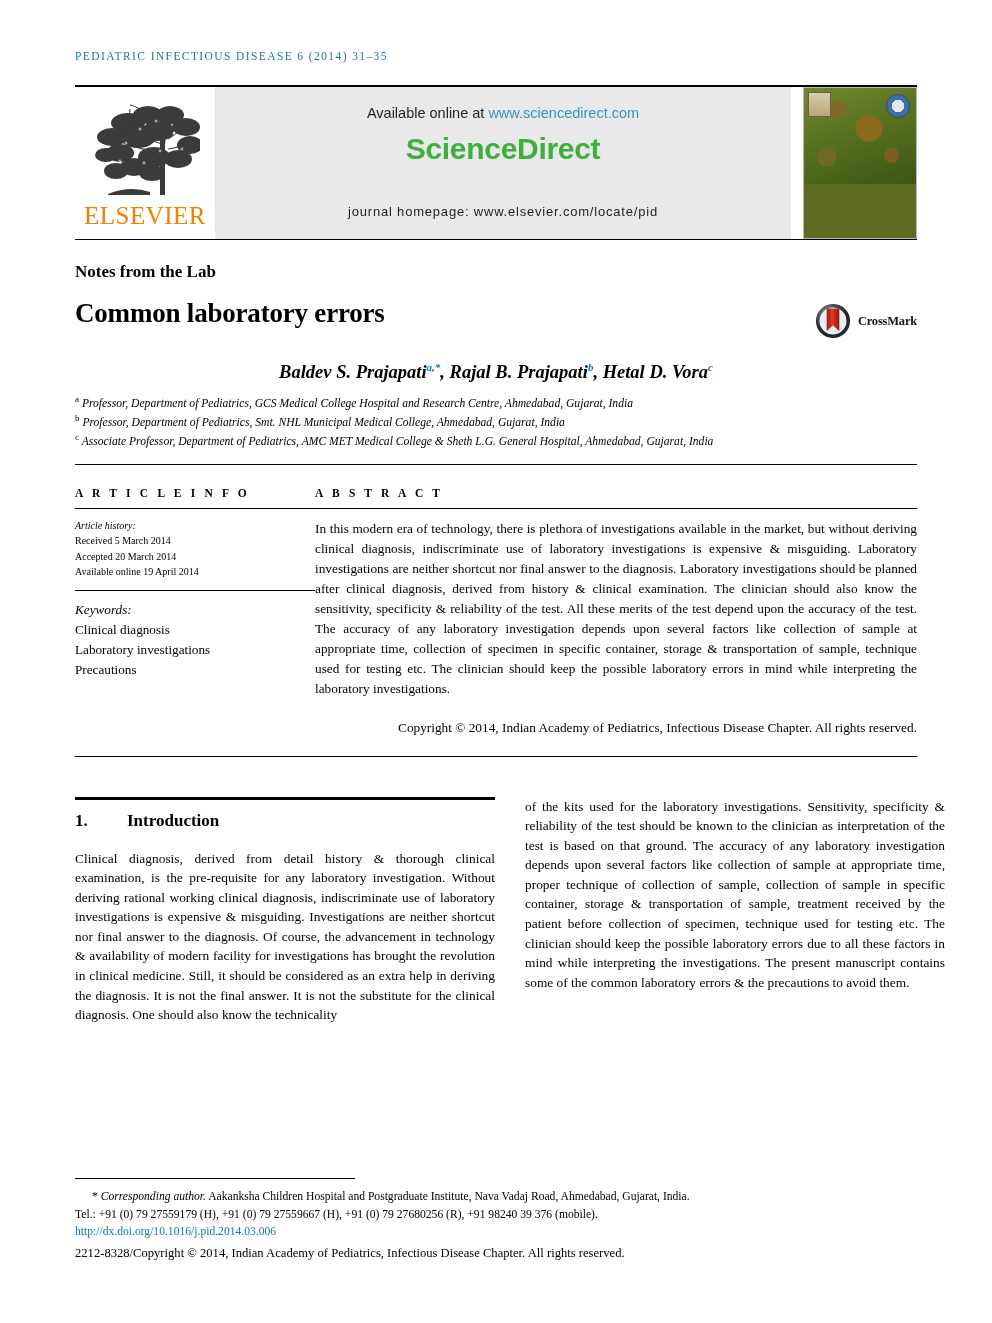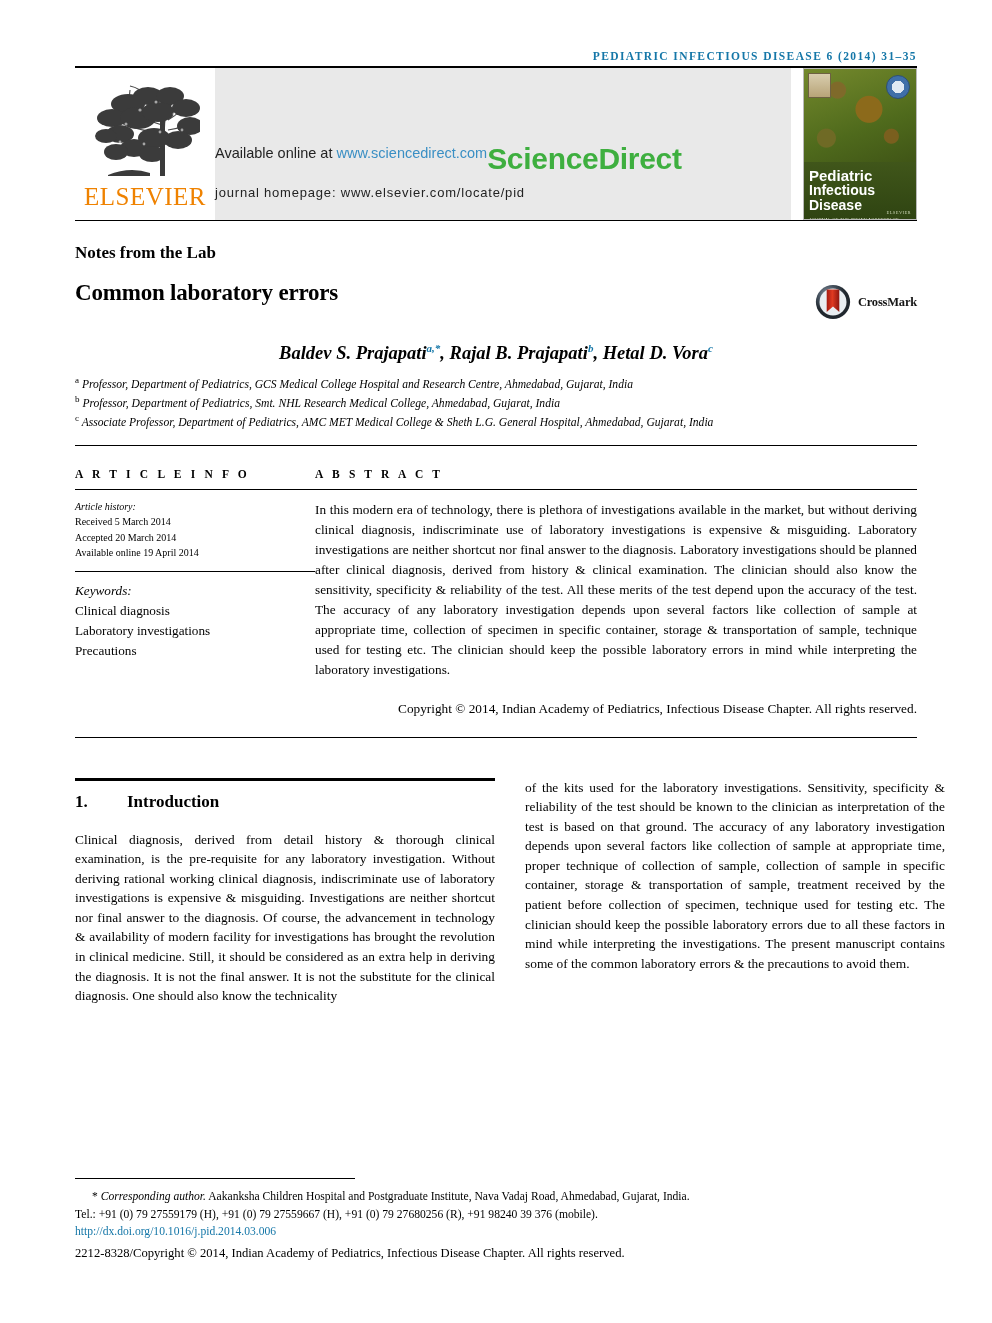--- a/index.html
+++ b/index.html
@@ -18,28 +18,28 @@
   .page {
     width: 992px;
     height: 1323px;
     position: relative;
     box-sizing: border-box;
     padding: 0 75px;
   }
 
   
   .running-head {
-    text-align: right;
+    text-align: left;
     color: #1577a8;
     font-size: 11.5px;
-    font-weight: bold;
+    font-weight: normal;
     letter-spacing: 1.4px;
     font-variant: small-caps;
     padding-top: 50px;
-    padding-bottom: 4px;
+    padding-bottom: 23px;
   }
   .rule-heavy {
     border-top: 2.5px solid #000;
     width: 100%;
   }
   .rule-thin {
     border-top: 1.2px solid #000;
     width: 100%;
   }
 
@@ -64,21 +64,21 @@
     font-family: "Liberation Serif", serif;
     font-size: 25px;
     letter-spacing: 0.5px;
     line-height: 1;
     margin-top: 1px;
   }
   .sd-banner {
     flex: 1;
     background: #e9e9e9;
     display: flex;
-    flex-direction: row;
+    flex-direction: column;
     align-items: center;
     justify-content: flex-start;
     padding-top: 18px;
     margin: 0 12px 0 0;
     position: relative;
   }
   .sd-available {
     font-family: "Liberation Sans", sans-serif;
     font-size: 14.5px;
     color: #232323;
@@ -178,21 +178,21 @@
     font-weight: bold;
     margin-top: 22px;
   }
   .title-row {
     display: flex;
     align-items: flex-start;
     justify-content: space-between;
     margin-top: 17px;
   }
   .article-title {
-    font-size: 23px;
+    font-size: 27px;
     font-weight: bold;
     letter-spacing: -0.2px;
     line-height: 1.1;
   }
   .crossmark {
     display: flex;
     align-items: center;
     gap: 7px;
     margin-top: 4px;
   }
@@ -386,26 +386,20 @@
     <div class="sd-banner">
       <div class="sd-available"><span>Available online at </span><a class="sd-link" href="#">www.sciencedirect.com</a></div>
       <div class="sd-logo">ScienceDirect</div>
       <div class="sd-homepage">journal homepage: www.elsevier.com/locate/pid</div>
     </div>
 
     <div class="cover">
       <div class="cover-art"></div>
       <div class="cover-badge"></div>
       <div class="cover-seal"></div>
-      <div class="cover-lower">
-        <div class="cover-t1">Pediatric</div>
-        <div class="cover-t2">Infectious Disease</div>
-        <div class="cover-t3">JOURNAL OF THE INDIAN ACADEMY OF PEDIATRICS, INFECTIOUS DISEASE CHAPTER</div>
-        <div class="cover-elsevier">ELSEVIER</div>
-      </div>
     </div>
   </div>
 
   <div class="rule-thin"></div>
 
   <div class="section-kicker">Notes from the Lab</div>
 
   <div class="title-row">
     <div class="article-title">Common laboratory errors</div>
     <div class="crossmark">
@@ -431,21 +425,21 @@
       <span class="crossmark-word">CrossMark</span>
     </div>
   </div>
 
   <div class="authors">
     <span>Baldev S. Prajapati</span><sup>a,*</sup>, <span>Rajal B. Prajapati</span><sup>b</sup>, <span>Hetal D. Vora</span><sup>c</sup>
   </div>
 
   <div class="affiliations">
     <div class="affil-line"><sup>a</sup> <span>Professor, Department of Pediatrics, GCS Medical College Hospital and Research Centre, Ahmedabad, Gujarat, India</span></div>
-    <div class="affil-line"><sup>b</sup> <span>Professor, Department of Pediatrics, Smt. NHL Research Medical College, Ahmedabad, Gujarat, India</span></div>
+    <div class="affil-line"><sup>b</sup> <span>Professor, Department of Pediatrics, Smt. NHL Municipal Medical College, Ahmedabad, Gujarat, India</span></div>
     <div class="affil-line"><sup>c</sup> <span>Associate Professor, Department of Pediatrics, AMC MET Medical College &amp; Sheth L.G. General Hospital, Ahmedabad, Gujarat, India</span></div>
   </div>
 
   <div class="rule-after-affil"></div>
 
   <div class="info-abstract">
 
     <div class="col-info">
       <div class="col-head">A R T I C L E   I N F O</div>
       <div class="col-rule"></div>

